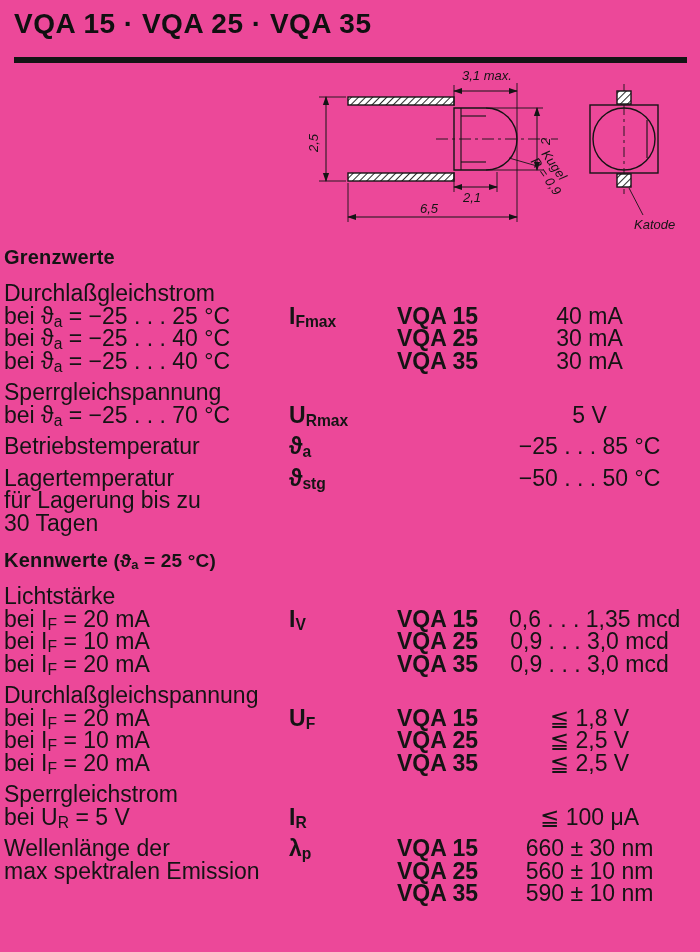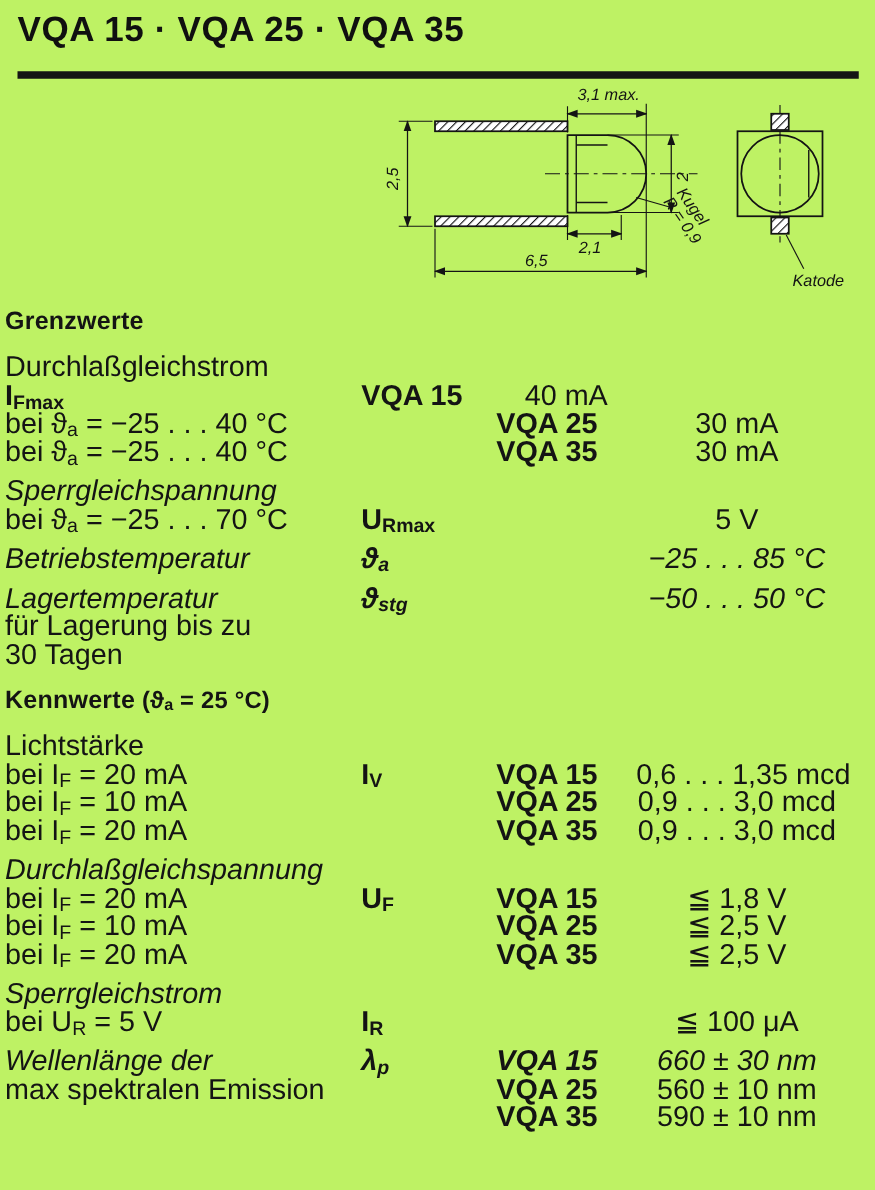--- a/index.html
+++ b/index.html
@@ -1,21 +1,21 @@
 <!DOCTYPE html>
 <html><head>
 <meta charset="utf-8">
 <style>
   html,body { margin:0; padding:0; }
   body {
     width:700px; height:952px; background:#ffffff; color:#141414;
     font-family:"Liberation Sans","DejaVu Sans",sans-serif;
     -webkit-font-smoothing:antialiased;
   }
-  .page { position:relative; width:700px; height:952px; overflow:hidden; background:#bef264; }
+  .page { position:relative; width:700px; height:952px; overflow:hidden; background:#ec4899; }
 
   .doc-title {
     position:absolute; left:14px; top:8px;
     font-size:28px; font-weight:700; letter-spacing:0.5px; color:#101010;
   }
   .title-rule {
     position:absolute; left:14px; top:57px; width:673px; height:6px; background:#141414;
   }
 
   .drawing-wrap { position:absolute; left:290px; top:66px; width:406px; height:178px; }
@@ -26,21 +26,21 @@
   .sec-h { font-size:20px; font-weight:700; margin:0 0 13px 0; letter-spacing:0.2px; }
   .sec-h.mt-lg { margin-top:15px; }
   .sec-h .note { font-size:19px; font-weight:700;margin-top:12px; }
 
   .row {
     display:grid;
     grid-template-columns:285px 108px 112px 161px;
     align-items:baseline;
     font-size:23px; line-height:22.5px;
   }
-  .row.mt { margin-top:9px;font-style:italic; }
+  .row.mt { margin-top:9px; }
   .cell.sym { font-weight:700; }
   .cell.type { font-weight:700; }
   .cell.val { text-align:center; white-space:nowrap; }
   .cell.cond { white-space:nowrap; }
   sub { font-size:0.68em; line-height:0; vertical-align:-0.18em; letter-spacing:0; }
 </style>
 </head>
 <body>
 
 <div class="page">
@@ -122,20 +122,21 @@
 
     <div class="sec-h">Grenzwerte</div>
 
     <div class="row">
       <div class="cell cond"><span>Durchlaßgleichstrom</span></div>
       <div class="cell sym"></div>
       <div class="cell type"></div>
       <div class="cell val"></div>
     </div>
     <div class="row">
+      <div class="cell cond"><span>bei </span><span>ϑ</span><sub>a</sub><span> = −25 . . . 25 °C</span></div>
       <div class="cell sym"><span>I</span><sub>Fmax</sub></div>
       <div class="cell type">VQA 15</div>
       <div class="cell val">40 mA</div>
     </div>
     <div class="row">
       <div class="cell cond"><span>bei </span><span>ϑ</span><sub>a</sub><span> = −25 . . . 40 °C</span></div>
       <div class="cell sym"></div>
       <div class="cell type">VQA 25</div>
       <div class="cell val">30 mA</div>
     </div>

